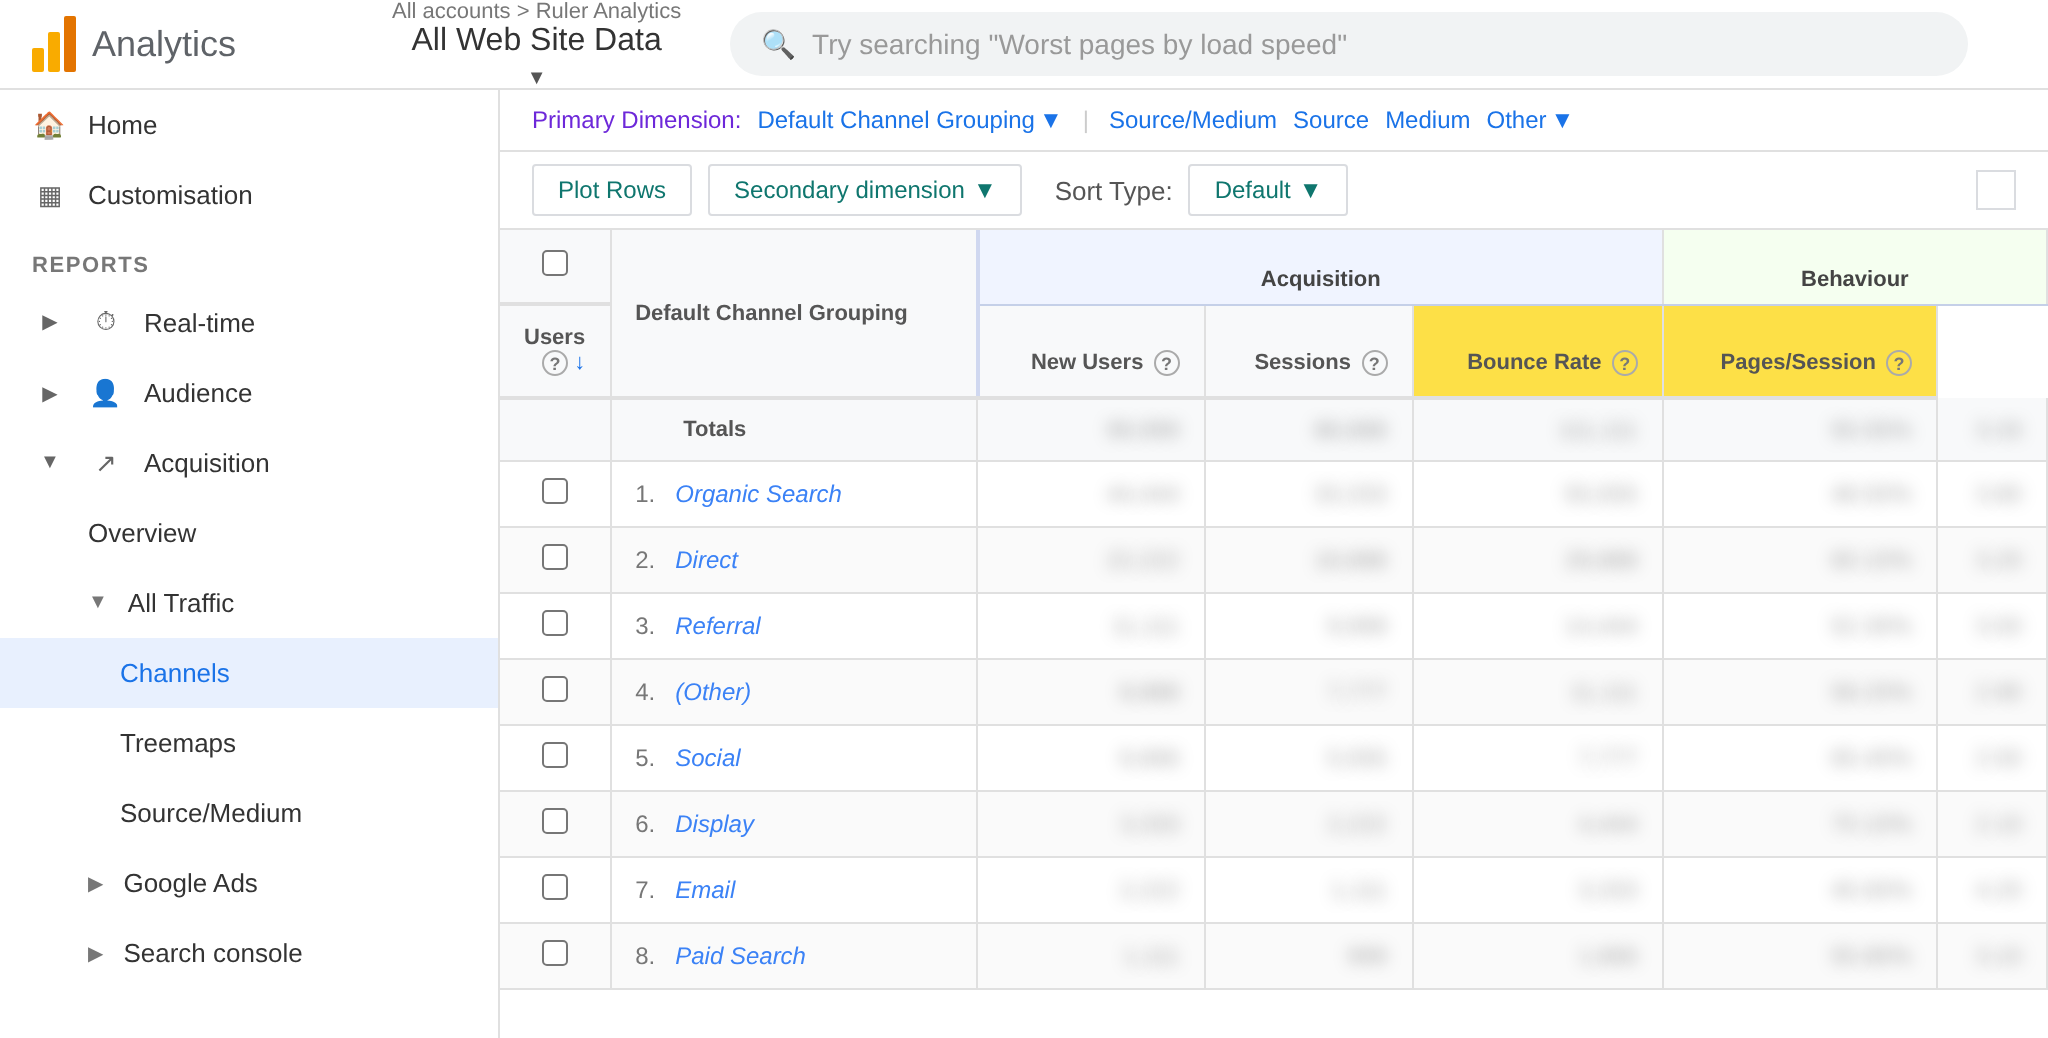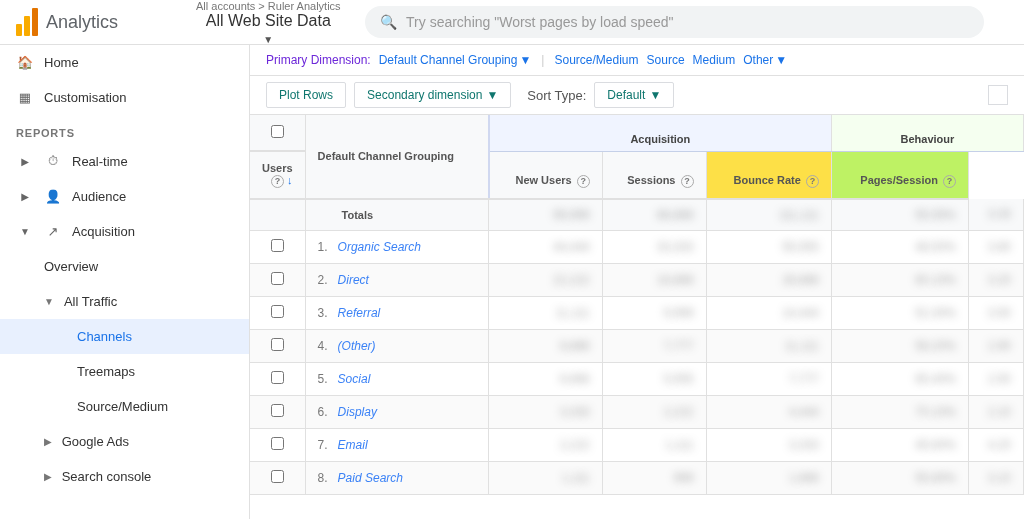--- a/index.html
+++ b/index.html
@@ -26,21 +26,21 @@
     
     .main { display: flex; flex: 1; overflow: hidden; }
 
     
     .sidebar { width: 250px; background: #fff; border-right: 1px solid #e0e0e0; overflow-y: auto; flex-shrink: 0; }
     .sidebar-item { display: flex; align-items: center; gap: 10px; padding: 10px 16px; cursor: pointer; color: #333; font-size: 13px; }
     .sidebar-item.active { background: #e8f0fe; color: #1a73e8; }
     .sidebar-item .icon { width: 18px; text-align: center; color: #666; }
     .sidebar-section-label { font-size: 11px; font-weight: 700; color: #777; padding: 12px 16px 4px; letter-spacing: 0.8px; }
     .sidebar-sub { padding-left: 44px; }
-    .sidebar-subsub { padding-left: 77px; }
+    .sidebar-subsub { padding-left: 60px; }
     .expand-icon { font-size: 10px; color: #777; }
 
     
     .content { flex: 1; overflow: hidden; display: flex; flex-direction: column; }
 
     
     .primary-dim-bar { display: flex; align-items: center; gap: 8px; padding: 8px 16px; border-bottom: 1px solid #e0e0e0; font-size: 12px; flex-shrink: 0; }
     .pd-label { color: #6d28d9; }
     .pd-link { color: #1a73e8; cursor: pointer; display: flex; align-items: center; gap: 2px; }
     .pd-link-plain { color: #1a73e8; cursor: pointer; }
@@ -210,21 +210,21 @@
                 <span class="help-icon">?</span>
               </th>
               <th class="number-cell">
                 <span>Sessions</span>
                 <span class="help-icon">?</span>
               </th>
               <th class="number-cell" style="background:#fde047;">
                 <span>Bounce Rate</span>
                 <span class="help-icon">?</span>
               </th>
-              <th class="number-cell" style="background:#bef264;">
+              <th class="number-cell" style="background:#fde047;">
                 <span>Pages/Session</span>
                 <span class="help-icon">?</span>
               </th>
             </tr>
             <tr class="totals-row">
               <td class="checkbox-cell"></td>
               <td style="font-weight:600; color:#555; font-size:11px; padding-left:36px;">
                 <span>Totals</span>
               </td>
               <td class="number-cell blurred">

